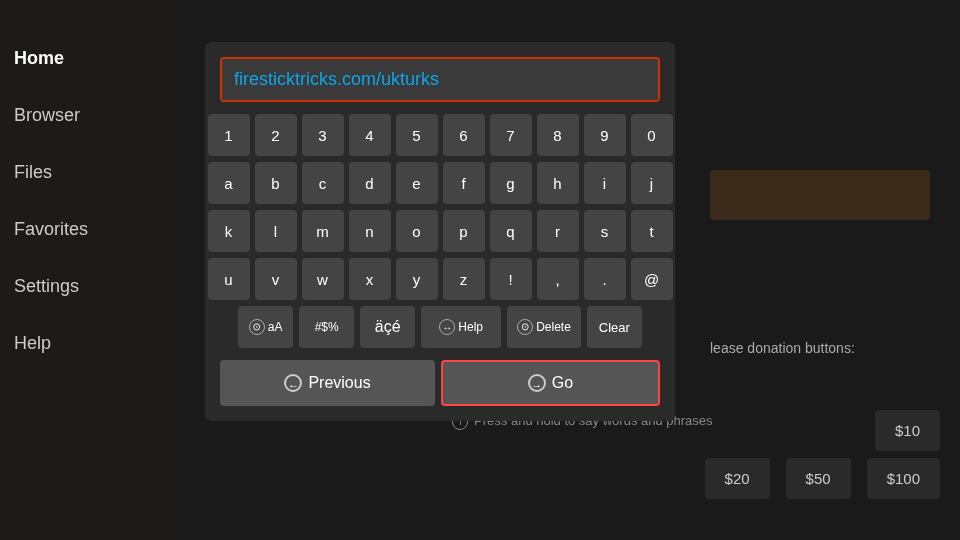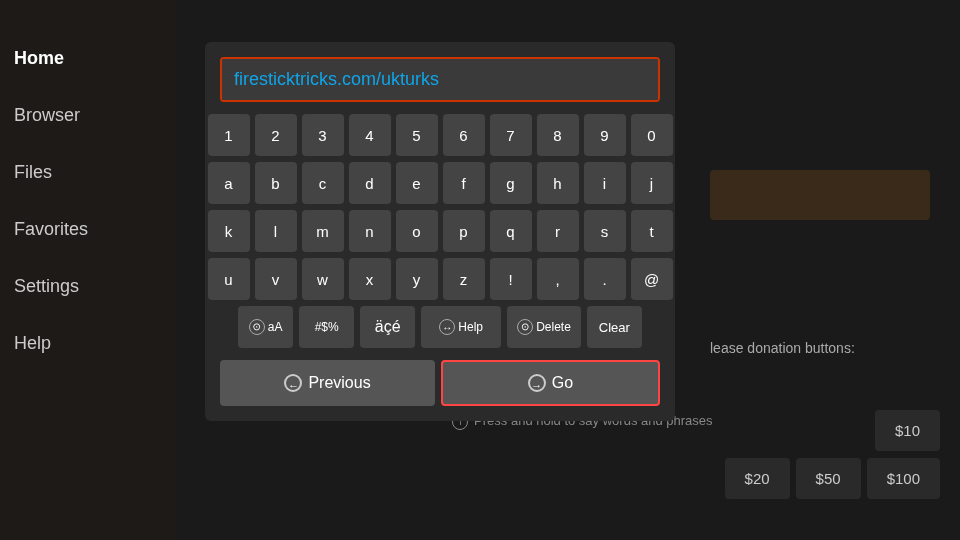--- a/index.html
+++ b/index.html
@@ -108,21 +108,21 @@
       cursor: pointer;
       min-width: 65px;
       text-align: center;
     }
 
     .donation-buttons-row2 {
       position: absolute;
       top: 458px;
       right: 20px;
       display: flex;
-      gap: 6px;
+      gap: 16px;
     }
 
     
     .keyboard-overlay {
       position: absolute;
       top: 42px;
       left: 30px;
       width: 470px;
       background-color: #2a2a2a;
       border-radius: 6px;

